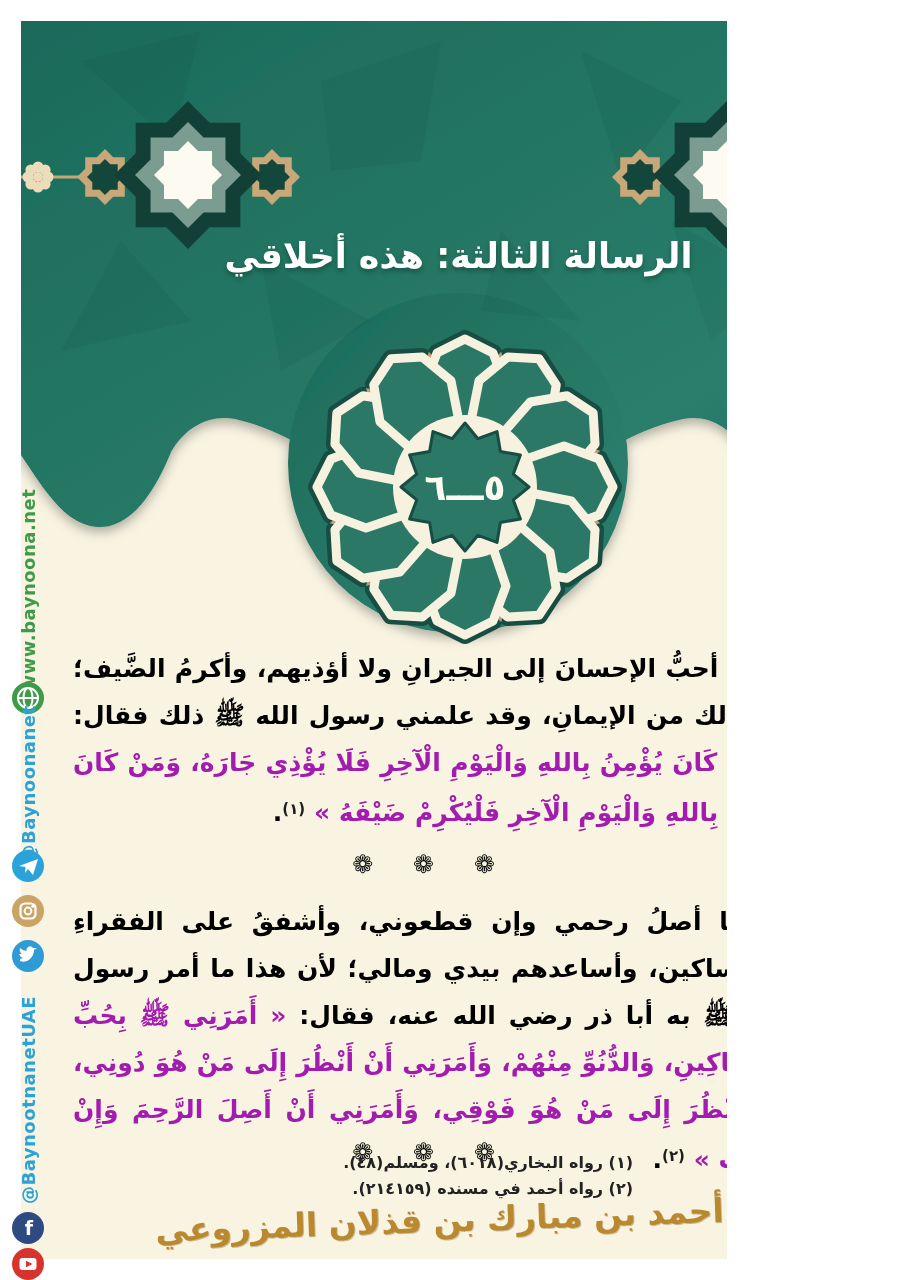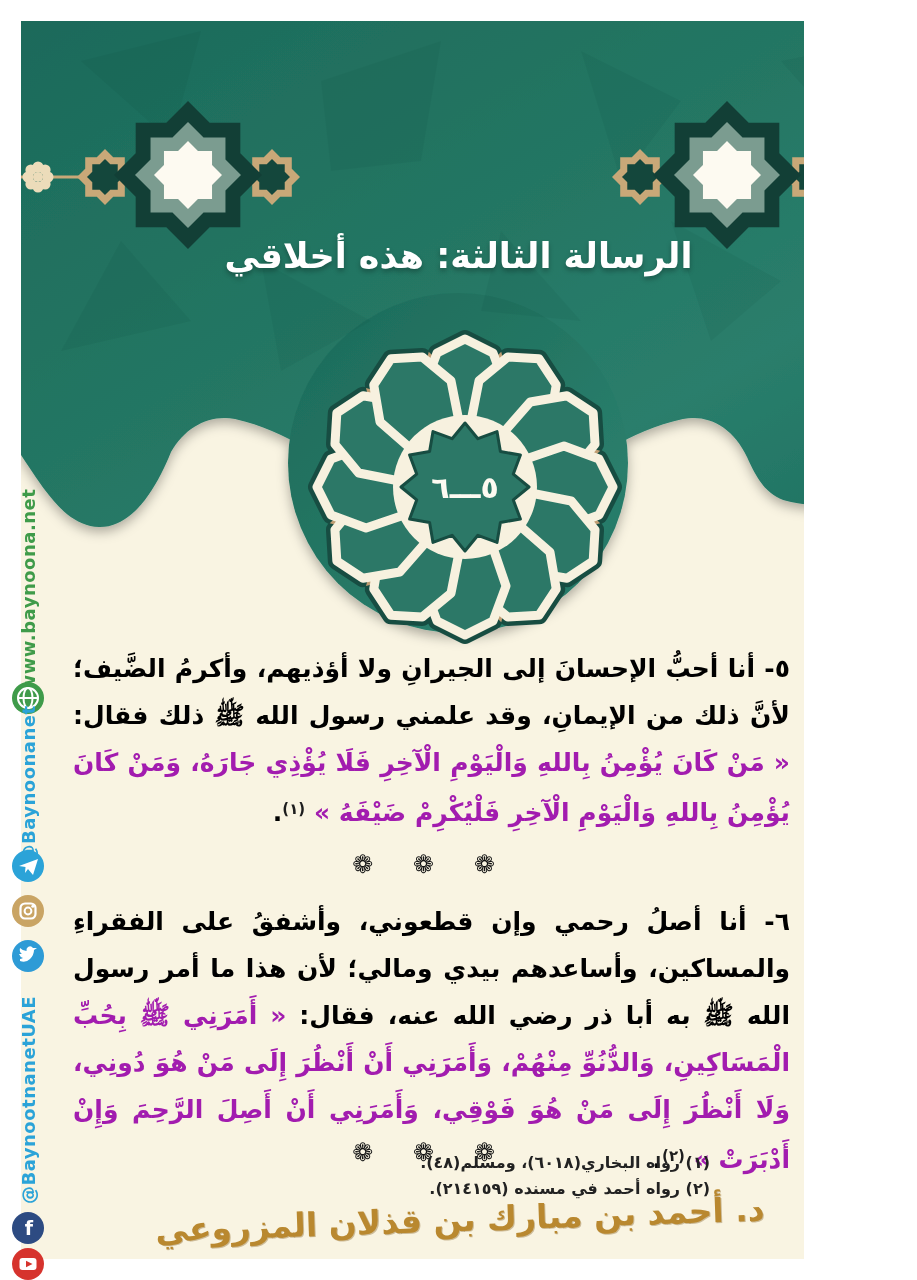--- a/index.html
+++ b/index.html
@@ -1,26 +1,26 @@
 <!DOCTYPE html>
 <html lang="ar"><head>
 <meta charset="utf-8">
 <style>
   html,body{margin:0;padding:0;background:#ffffff;font-family:"DejaVu Sans",sans-serif;}
-  .page{position:relative;width:804px;height:1280px;background:#ffffff;overflow:hidden;border-radius:8px;}
+  .page{position:relative;width:727px;height:1280px;background:#ffffff;overflow:hidden;border-radius:8px;}
   .poster{position:absolute;left:21px;top:21px;width:875px;height:1238px;background:#f9f4e2;}
   .abs{position:absolute;}
   
   .header-svg{position:absolute;left:21px;top:21px;width:875px;height:660px;}
   .page-title{position:absolute;left:21px;top:236px;width:875px;text-align:center;direction:rtl;
     color:#ffffff;font-size:35px;font-weight:700;text-shadow:0 3px 5px rgba(0,0,0,.28);letter-spacing:.5px;}
   
   .medallion-svg{position:absolute;left:297px;top:319px;width:336px;height:336px;}
   .medallion-number{position:absolute;left:297px;top:319px;width:336px;height:336px;display:flex;
-    align-items:center;justify-content:center;direction:rtl;color:#fdfaf1;font-size:30px;font-weight:700;}
+    align-items:center;justify-content:center;direction:rtl;color:#fdfaf1;font-size:36px;font-weight:700;}
   
   .para{position:absolute;left:73px;width:717px;direction:rtl;text-align:justify;text-align-last:right;
     font-size:25px;font-weight:700;line-height:47px;color:#1d1d1d;}
   .seg-black{color:#000000;}
   .seg-blue{color:#a21caf;}
   .seg-note{color:#1d1d1d;font-size:15px;vertical-align:7px;}
   .sep{position:absolute;left:73px;width:717px;text-align:center;font-size:25px;color:#141414;letter-spacing:16px;}
   .footnotes{position:absolute;right:94px;top:1150px;direction:rtl;text-align:right;font-size:16px;
     font-weight:700;color:#222222;line-height:26px;}
   .signature{position:absolute;left:120px;top:1200px;width:680px;text-align:center;direction:rtl;

